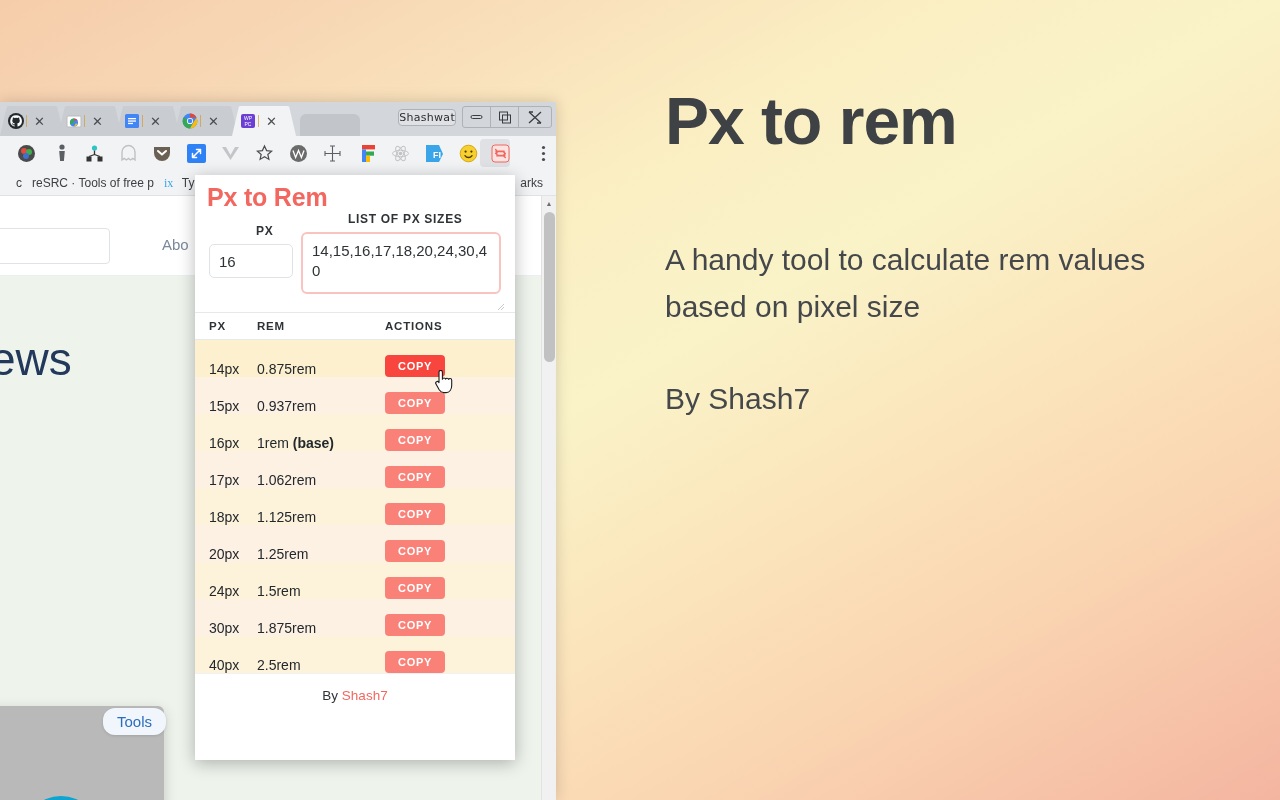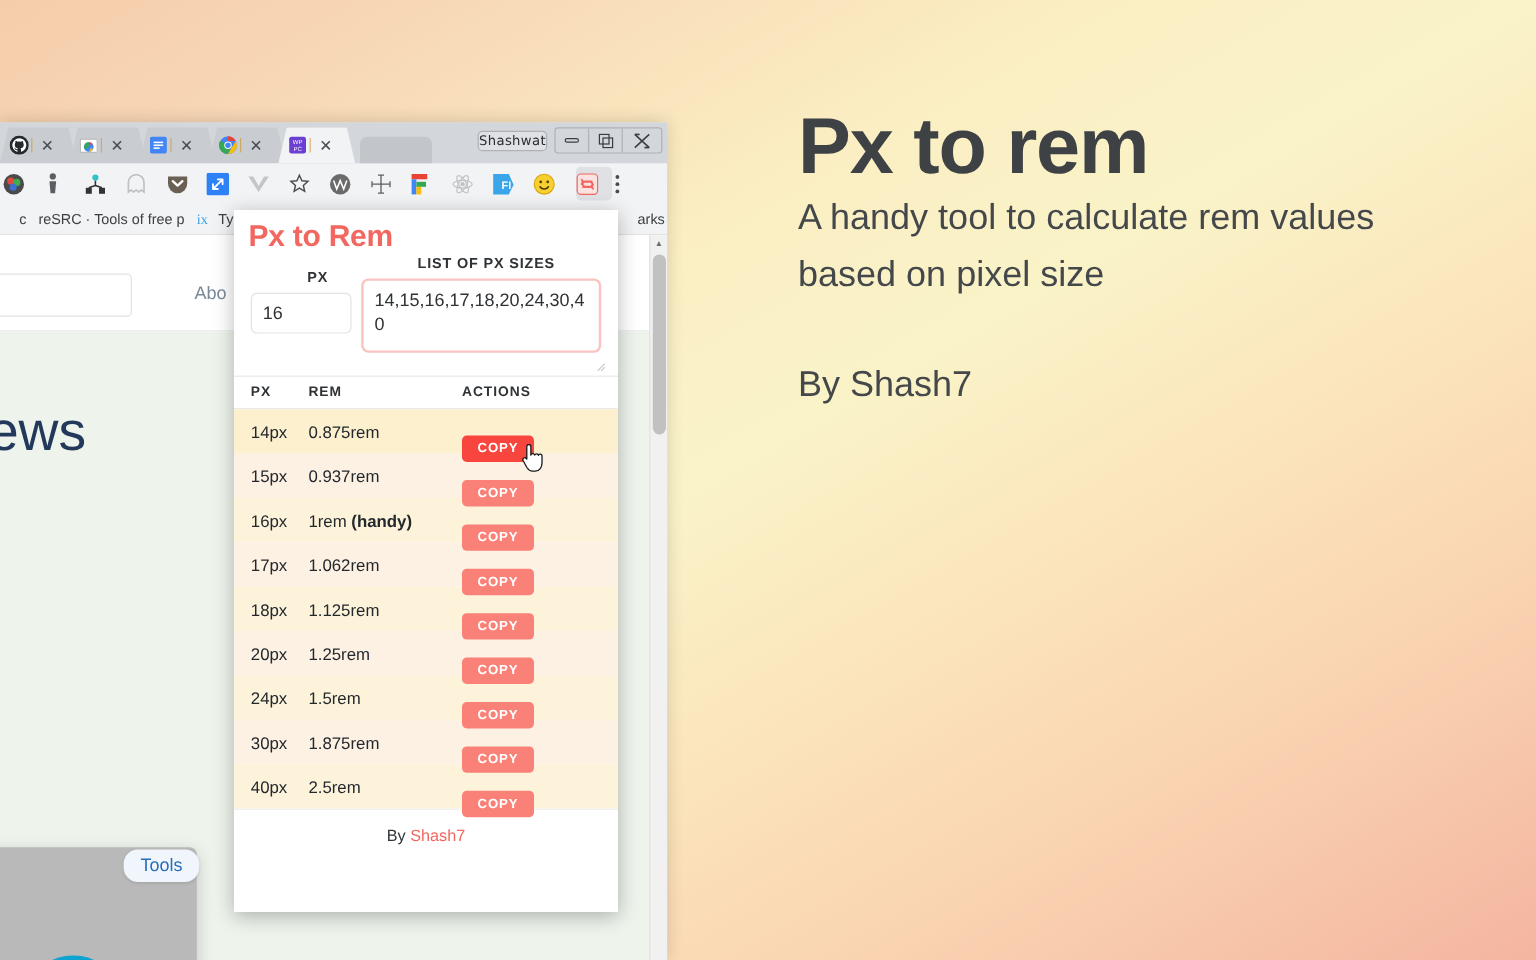--- a/index.html
+++ b/index.html
@@ -18,21 +18,21 @@
   
   #promo {
     position: absolute; left: 665px; top: 85px; width: 560px;
     color: #3c4043;
   }
   #promo .promo-title {
     font-size: 66px; font-weight: bold; letter-spacing: -1px;
     color: #3f4245; line-height: 1.1;
   }
   #promo .promo-sub {
-    font-size: 30px; line-height: 1.58;
+    margin-top: 78px; font-size: 30px; line-height: 1.58;
     color: #45484b; max-width: 500px; font-weight: 400;
   }
   #promo .promo-by {
     margin-top: 52px; font-size: 30px; color: #45484b;
   }
 
   
   #browser {
     position: absolute; left: 0; top: 102px; width: 556px; height: 698px;
     background: #dee1e6;
@@ -79,34 +79,34 @@
     font-size: 12px; color: #3a3d40; border-right: 1px solid #aeb2b7;
   }
   .wcbtn:last-child { border-right: none; width: 32px; }
 
   
   .toolbar {
     height: 34px; background: #f2f3f5; display: flex; align-items: center;
     padding-left: 2px; gap: 0;
   }
   .tbicon {
-    width: 34px; height: 28px; display: flex; align-items: center; justify-content: flex-start;
+    width: 34px; height: 28px; display: flex; align-items: center; justify-content: flex-end;
     font-size: 15px; position: relative; flex: 0 0 34px;
   }
   .tbicon.boxed { background: #dfe1e4; border-radius: 4px; width: 30px; flex: 0 0 30px; margin: 0 2px; }
 
   
   .bookmarks {
     height: 26px; background: #f2f3f5; display: flex; align-items: center;
     font-size: 12px; color: #3c4043; padding-left: 2px; gap: 10px;
     border-bottom: 1px solid #e0e2e5; white-space: nowrap; overflow: hidden;
   }
   .bm { display: flex; align-items: center; gap: 4px; }
   .bm .bmico { width: 14px; height: 14px; display: inline-block; }
-  .bookmarks .right { margin-left: auto; padding-right: 2px; }
+  .bookmarks .right { margin-left: auto; padding-right: 13px; }
 
   
   .viewport {
     position: absolute; left: 0; top: 94px; width: 556px; height: 604px;
     background: #ffffff; overflow: hidden;
   }
   .pagehead {
     height: 80px; background: #fff; position: relative;
     border-bottom: 1px solid #eceff1;
   }
@@ -189,21 +189,21 @@
   .tbl-head {
     display: flex; align-items: center; height: 28px;
     border-top: 1px solid #e6e8ea; border-bottom: 1px solid #e6e8ea;
     font-size: 11.5px; font-weight: bold; color: #2f3336; letter-spacing: .8px;
   }
   .tbl-head .c1 { width: 62px; padding-left: 14px; }
   .tbl-head .c2 { width: 128px; }
   .tbl-head .c3 { flex: 1; }
 
   .row {
-    display: flex; align-items: center; height: 37px; font-size: 14px; color: #23282d;
+    display: flex; align-items: flex-end; height: 37px; font-size: 14px; color: #23282d;
     background: #fdf3da;
   }
   .row:nth-child(even) { background: #fdf1e3; }
   .row.hover { background: #fdf0cf; }
   .row .c1 { width: 62px; padding-left: 14px; }
   .row .c2 { width: 128px; }
   .row .c3 { flex: 1; margin-top: 28px; }
   .row .c2 b { font-weight: bold; }
   .copy-btn {
     display: inline-block; background: #fa8178; color: #fff;
@@ -509,21 +509,21 @@
         <div class="c2">0.875rem</div>
         <div class="c3"><button class="copy-btn">COPY</button></div>
       </div>
       <div class="row">
         <div class="c1">15px</div>
         <div class="c2">0.937rem</div>
         <div class="c3"><button class="copy-btn">COPY</button></div>
       </div>
       <div class="row">
         <div class="c1">16px</div>
-        <div class="c2">1rem<b> (handy)</b></div>
+        <div class="c2">1rem<b> (base)</b></div>
         <div class="c3"><button class="copy-btn">COPY</button></div>
       </div>
       <div class="row">
         <div class="c1">17px</div>
         <div class="c2">1.062rem</div>
         <div class="c3"><button class="copy-btn">COPY</button></div>
       </div>
       <div class="row">
         <div class="c1">18px</div>
         <div class="c2">1.125rem</div>

